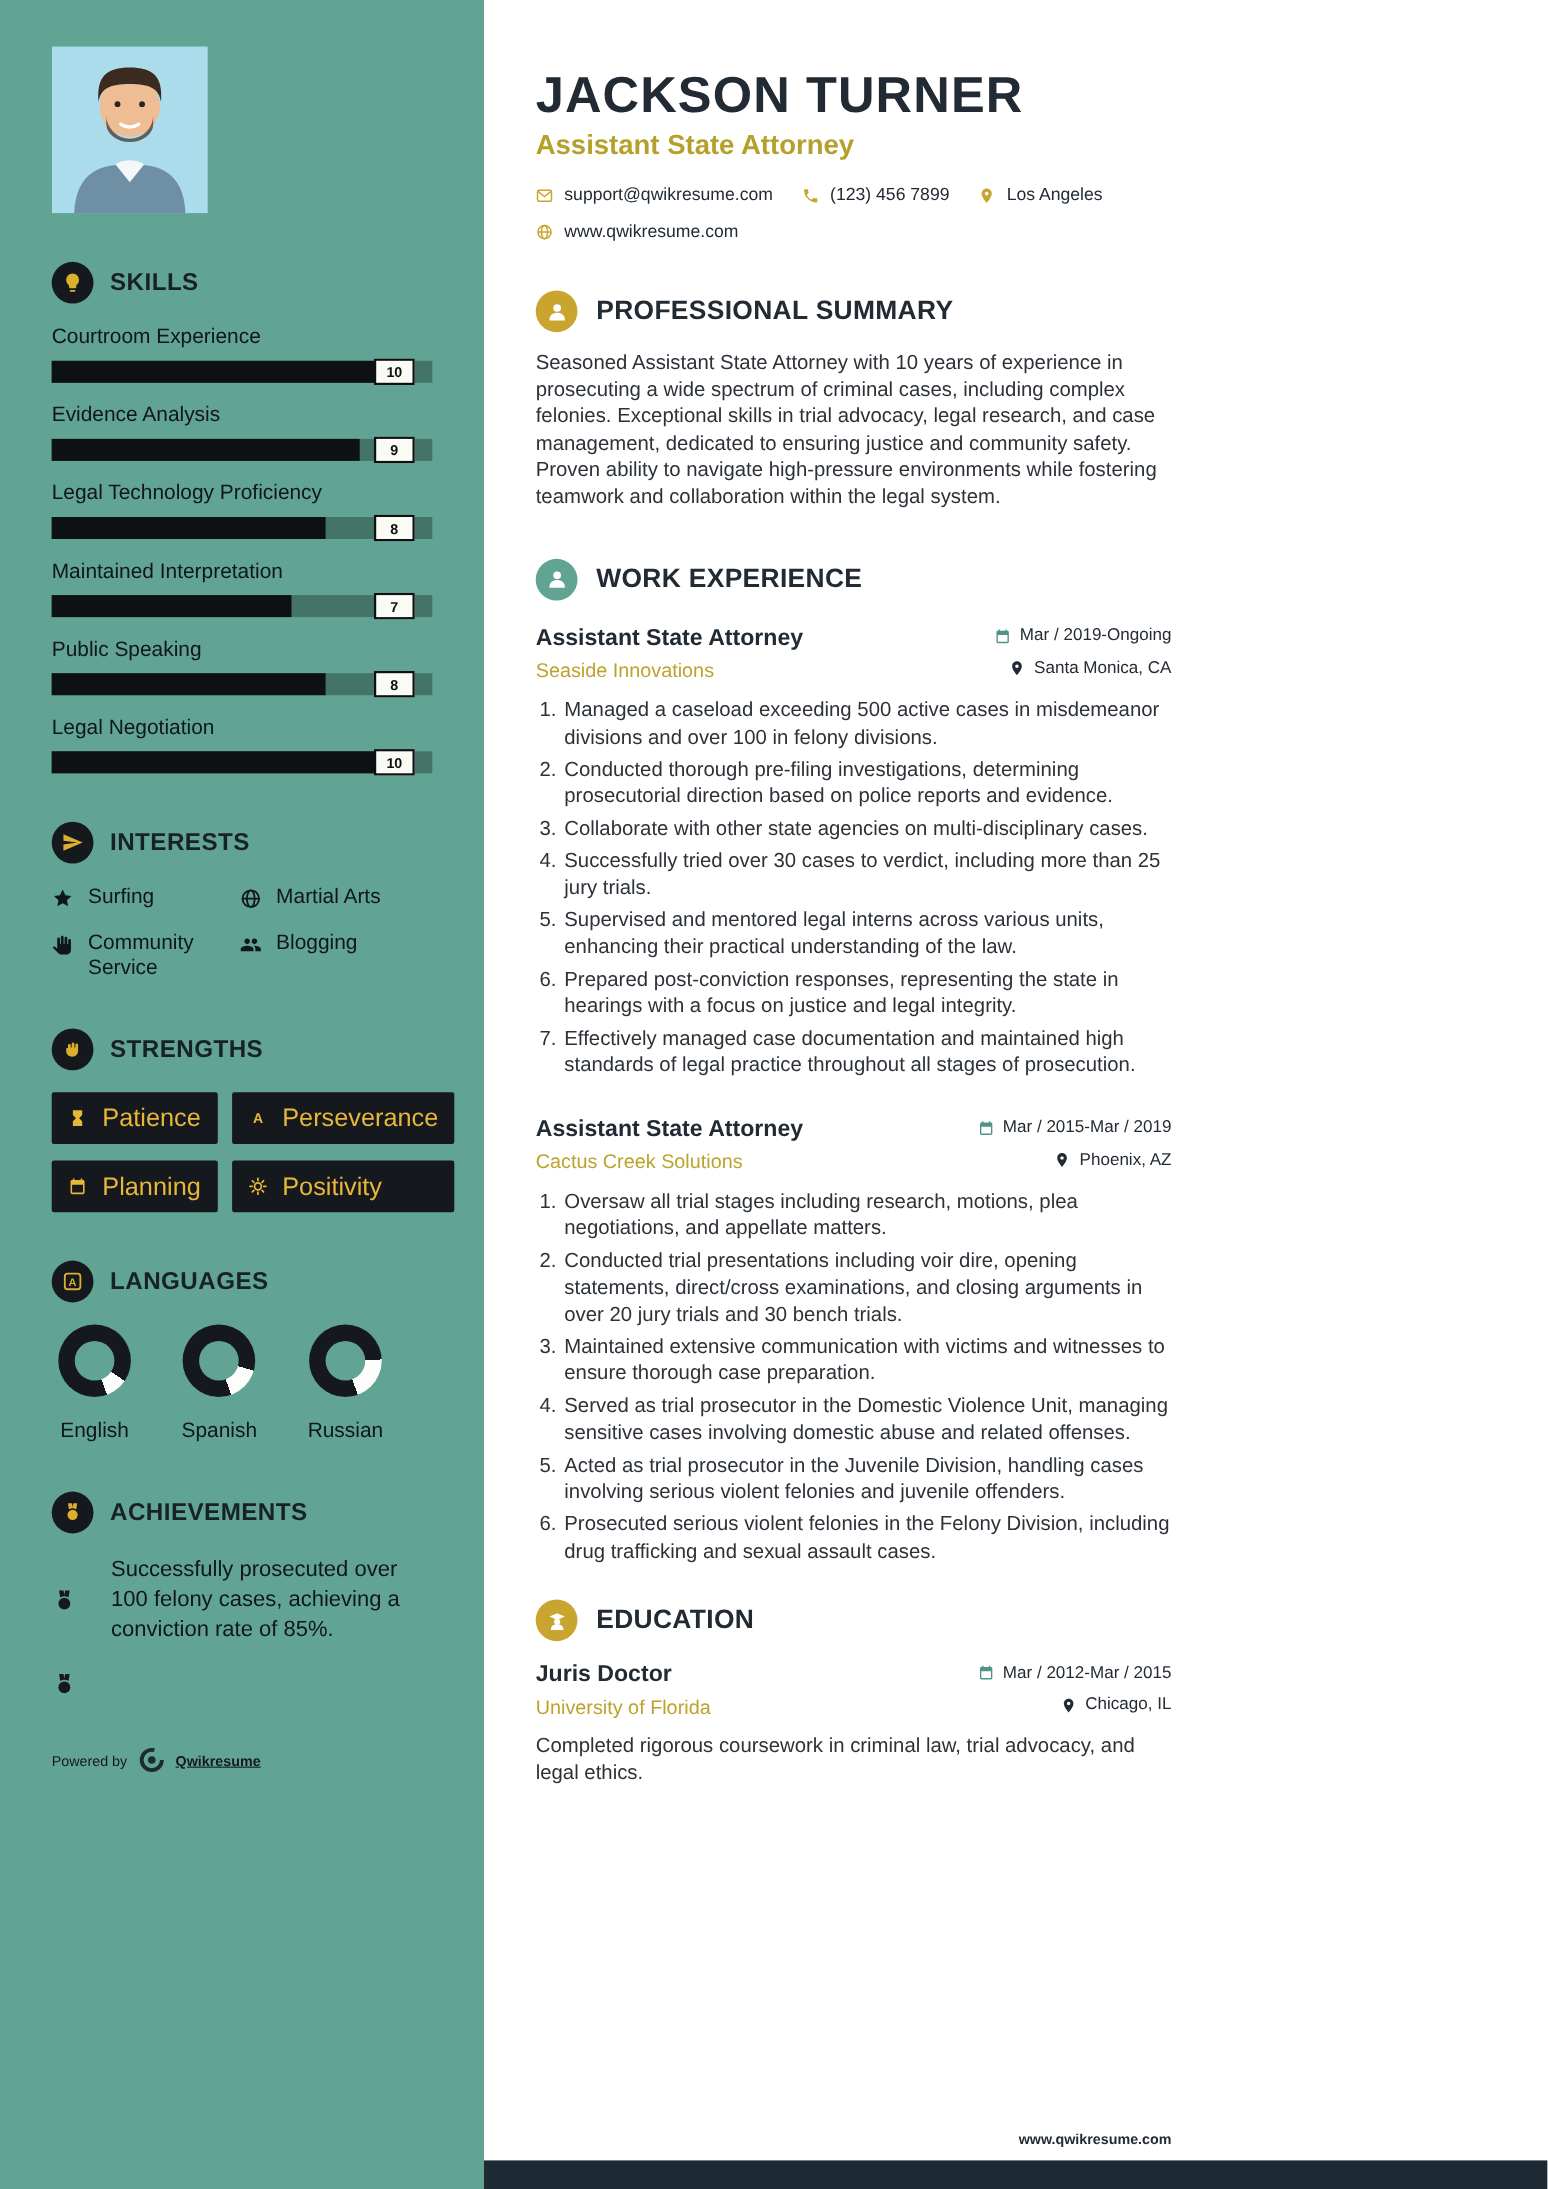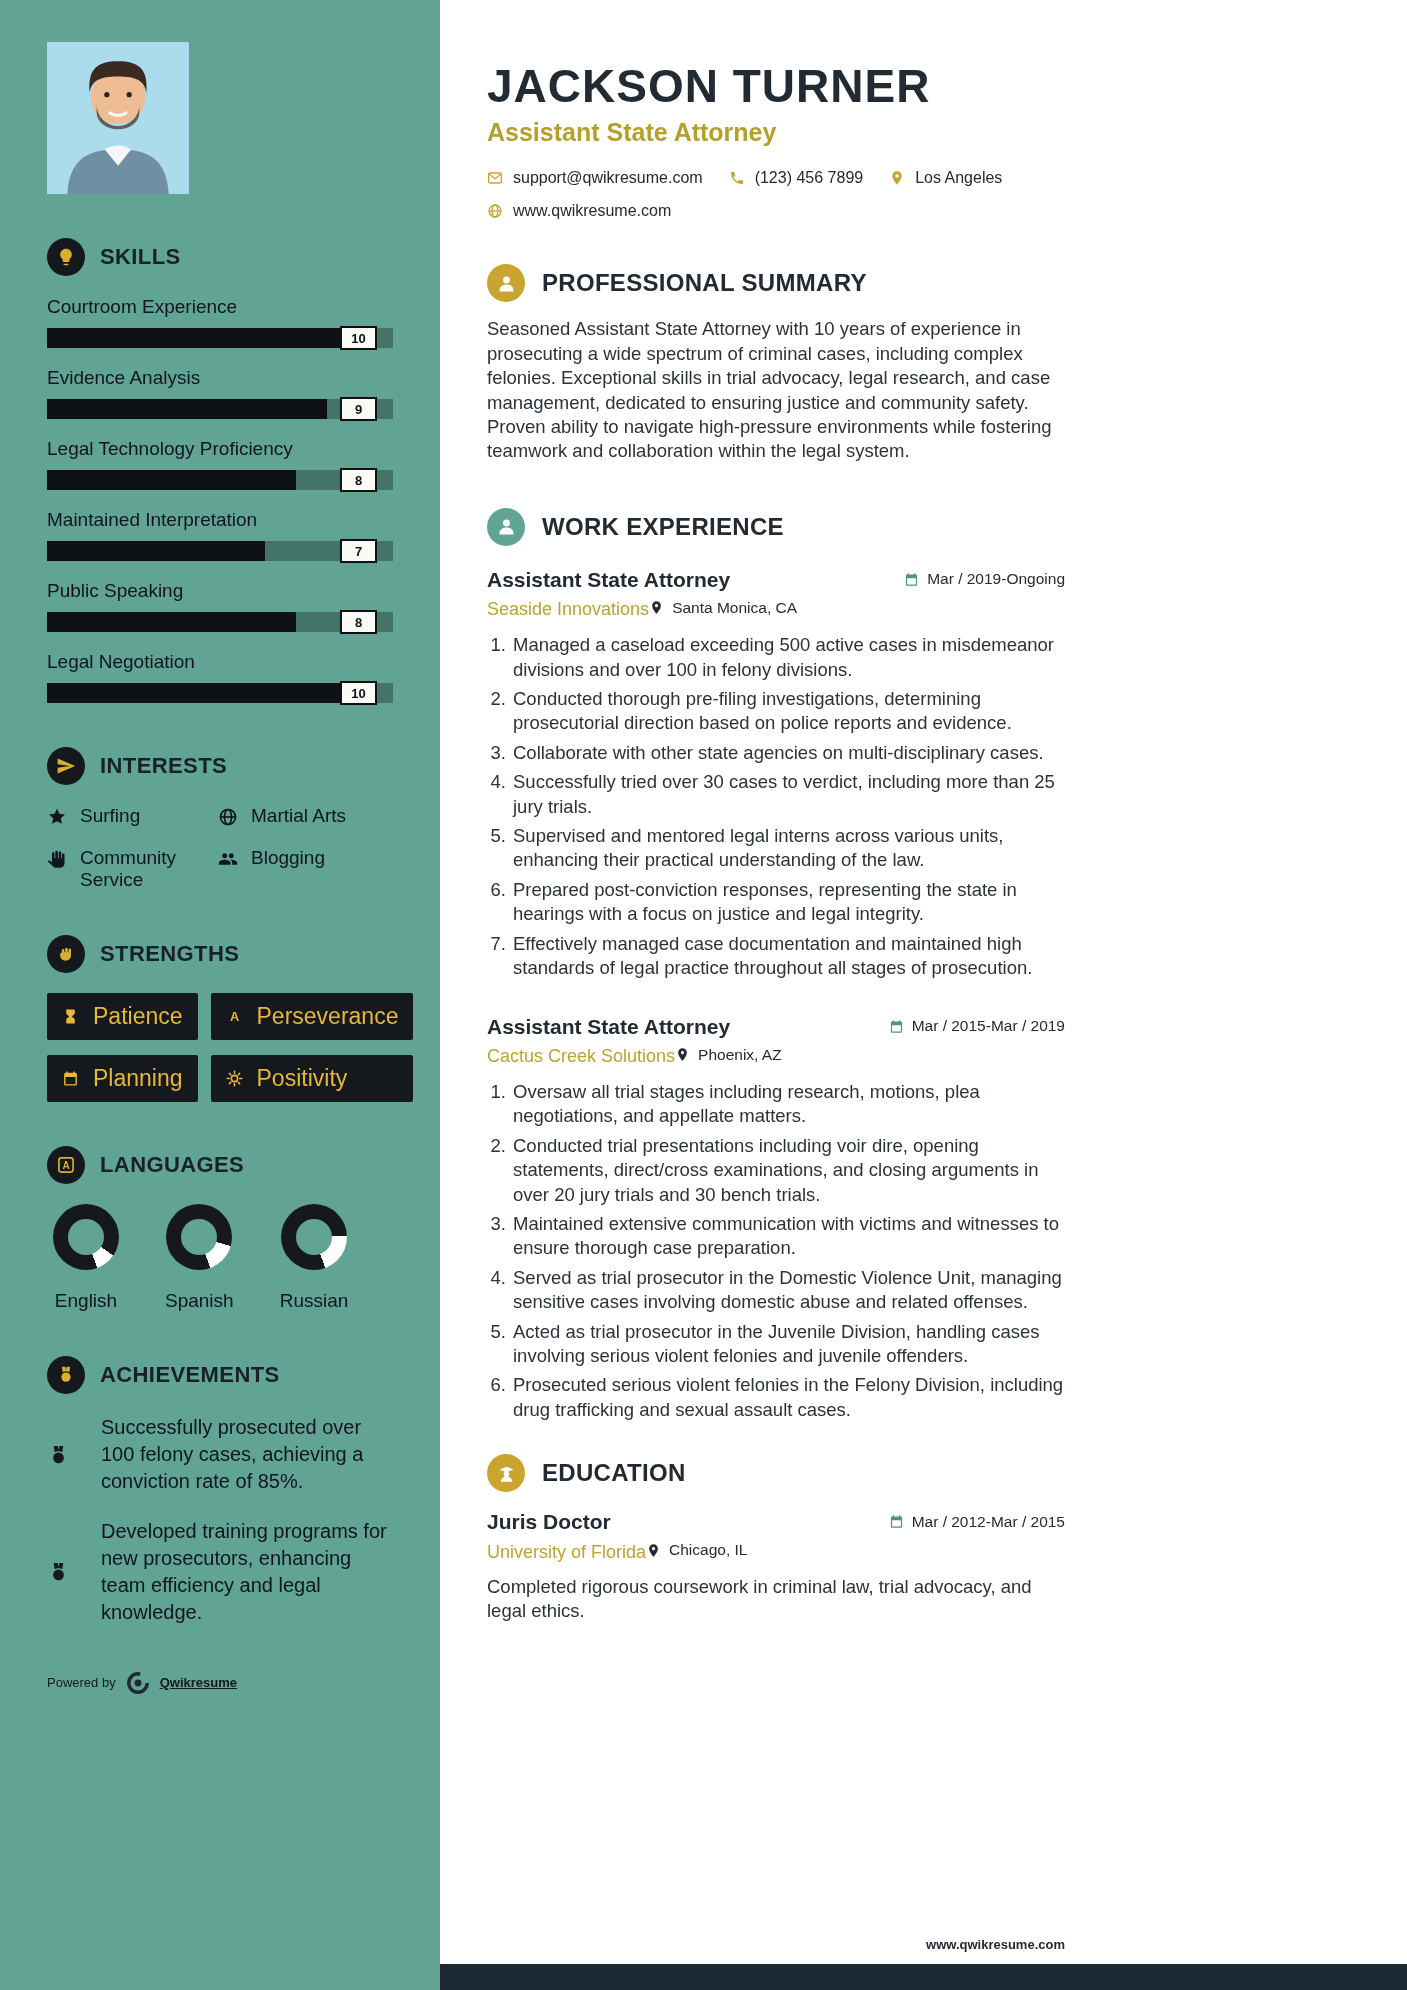--- a/index.html
+++ b/index.html
@@ -74,21 +74,21 @@
   .body-text { font-size:18.5px; line-height:1.32; color:#2c3238; }
 
   .job { margin-top:22px; }
   .job + .job { margin-top:34px; }
   .job-head { display:flex; justify-content:space-between; align-items:baseline; }
   .job-role { font-size:21px; font-weight:700; color:#222a33; }
   .meta { display:flex; align-items:center; gap:8px; font-size:15.5px; font-weight:500; color:#242b32; }
   .meta svg { width:15px; height:15px; flex:none; }
   .meta .cal { color:#4f9484; }
   .meta .pin { color:#222a33; }
-  .company-row { display:flex; justify-content:flex-start; align-items:baseline; margin-top:7px; }
+  .company-row { display:flex; justify-content:space-between; align-items:baseline; margin-top:7px; }
   .company { font-size:18px; font-weight:500; color:#bca32c; }
 
   ol.bullets { margin-top:13px; padding-left:24px; font-size:18.5px; line-height:1.32; color:#2c3238; }
   ol.bullets li { margin-bottom:5px; padding-left:2px; }
 
   .site-footer { position:absolute; right:342px; bottom:38px; font-size:13px; font-weight:700; color:#222a33; }
   .bottom-strip { position:absolute; left:440px; right:0; bottom:0; height:26px; background:#1d2a33; }
 
   .sr { position:absolute; width:0; height:0; overflow:hidden; }
 </style>
@@ -368,21 +368,20 @@
       <div class="achv">
         <svg>
             <use href="#i-medal"></use>
           </svg>
         <span>Successfully prosecuted over 100 felony cases, achieving a conviction rate of 85%.</span>
       </div>
       <div class="achv">
         <svg>
             <use href="#i-medal"></use>
           </svg>
-        <span>Developed training programs for new prosecutors, enhancing team efficiency and legal knowledge.</span>
       </div>
     </section>
 
     <div class="powered">
       <span>Powered by</span>
       <svg viewBox="0 0 24 24">
         <circle cx="12" cy="12" r="8.5" fill="none" stroke="#1d2a33" stroke-width="3.2" stroke-dasharray="42 12"></circle>
         <circle cx="12" cy="12" r="3.2" fill="#1d2a33"></circle>
       </svg>
       <span class="brand-link">Qwikresume</span>

